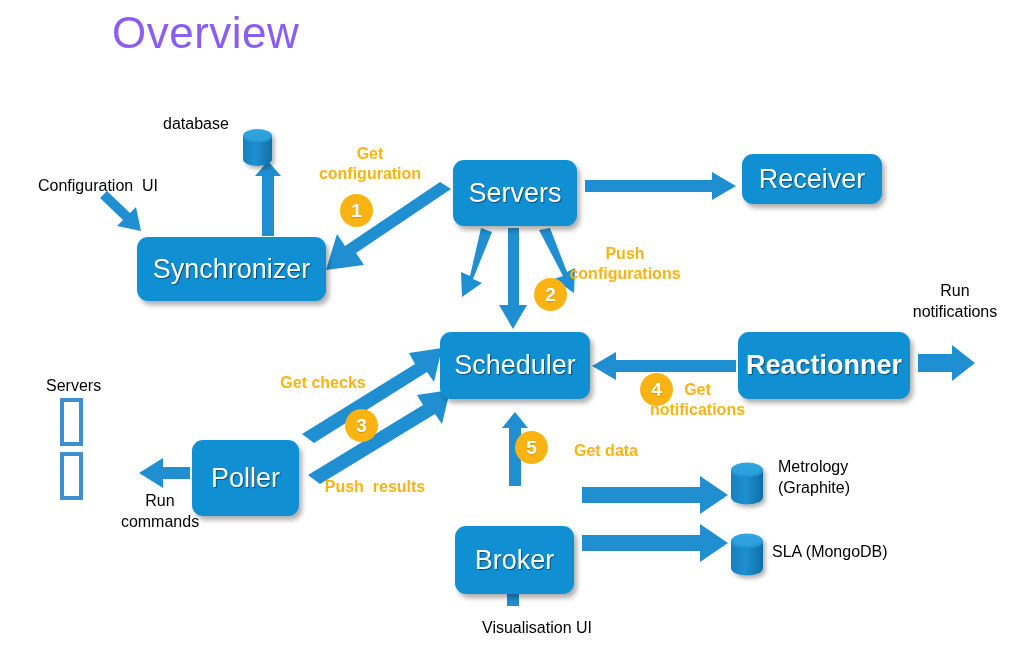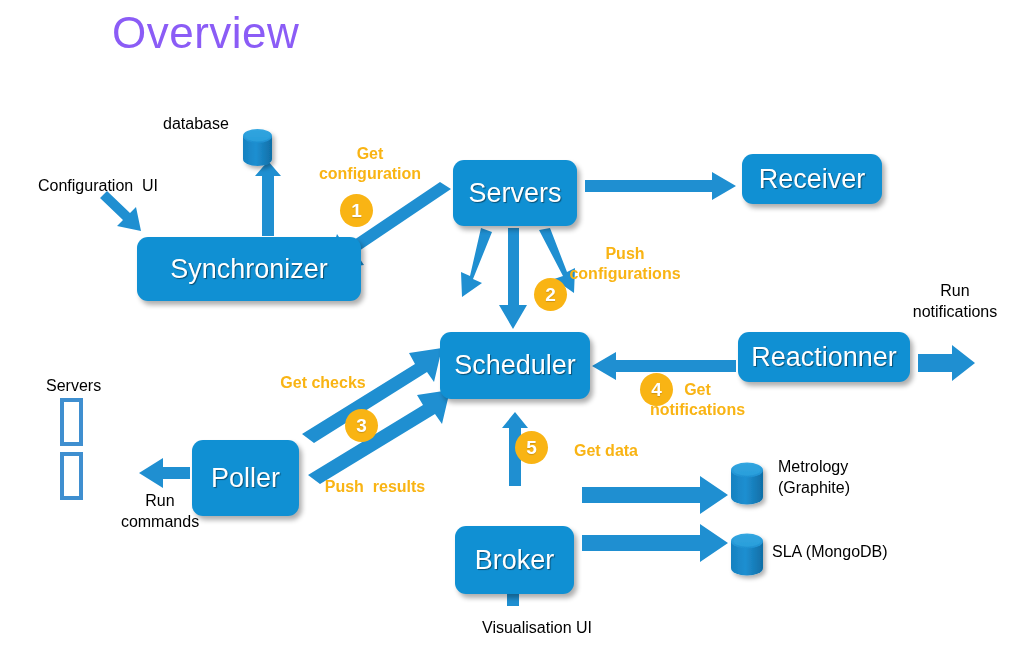--- a/index.html
+++ b/index.html
@@ -48,25 +48,25 @@
     align-items: center;
     justify-content: center;
     color: #ffffff;
     font-size: 27px;
     font-weight: 400;
     text-shadow: 1px 1px 1px rgba(0,0,0,0.45);
     white-space: nowrap;
     box-sizing: border-box;
   }
 
-  #node-synchronizer { left: 137px; top: 237px; width: 224px; height: 64px; }
+  #node-synchronizer { left: 137px; top: 237px; width: 189px; height: 64px; }
   #node-arbiter      { left: 453px; top: 160px; width: 124px; height: 66px; }
   #node-receiver     { left: 742px; top: 154px; width: 140px; height: 50px; }
   #node-scheduler    { left: 440px; top: 332px; width: 150px; height: 67px; }
-  #node-reactionner  { left: 738px; top: 332px; width: 172px; height: 50px; }
+  #node-reactionner  { left: 738px; top: 332px; width: 172px; height: 67px; font-weight: bold; }
   #node-poller       { left: 192px; top: 440px; width: 107px; height: 76px; }
   #node-broker       { left: 455px; top: 488px; width: 119px; height: 68px; margin-top: 38px; }
 
   
   .label {
     position: absolute;
     color: #000000;
     font-size: 16px;
     line-height: 21px;
     white-space: pre;

